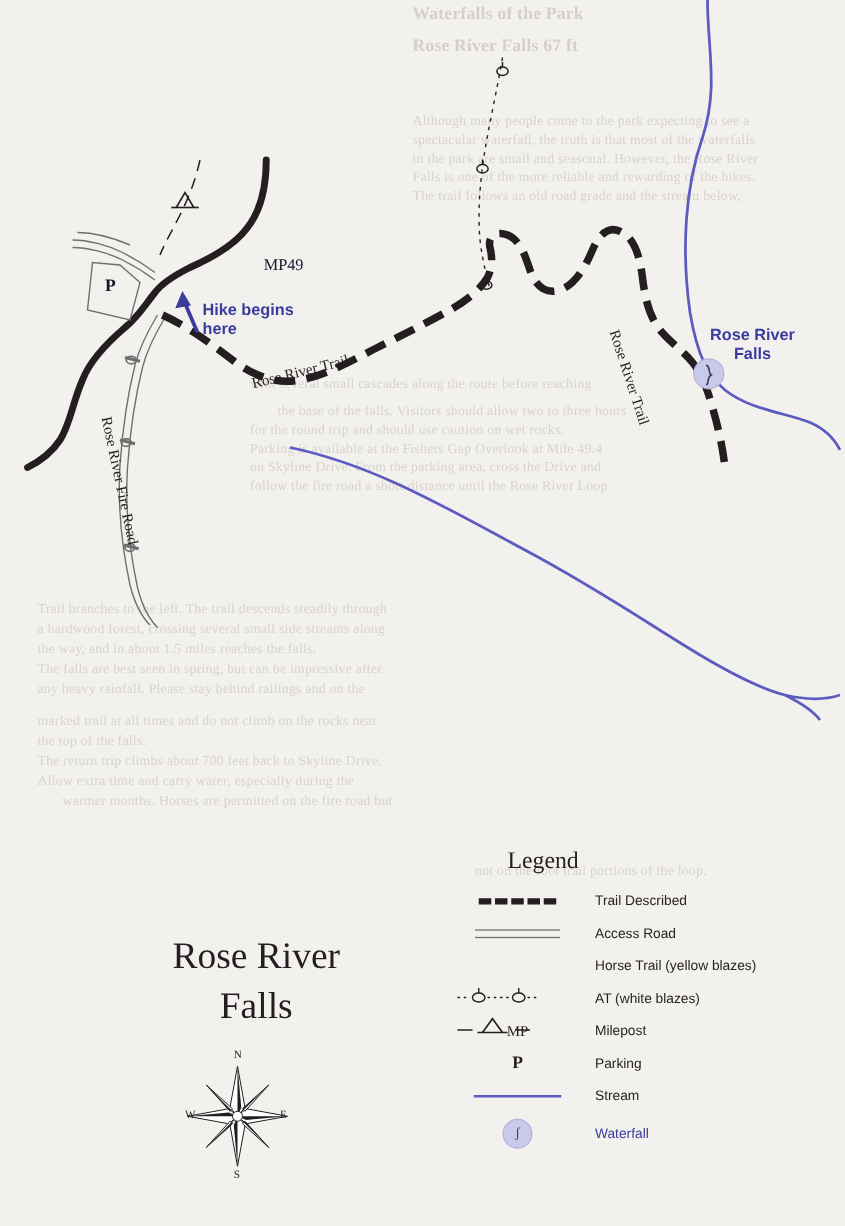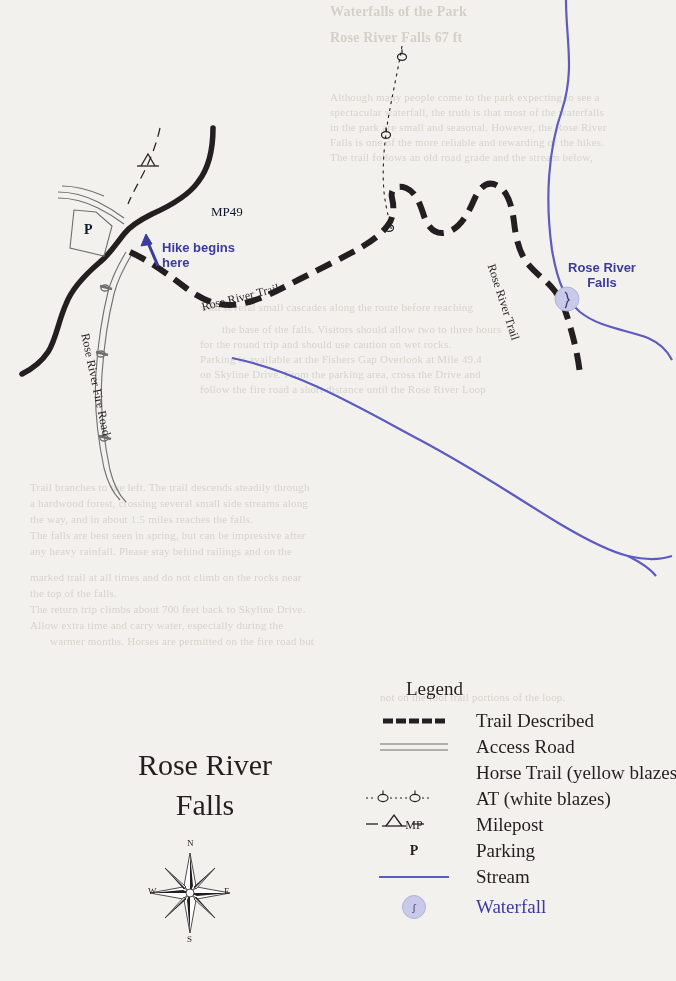--- a/index.html
+++ b/index.html
@@ -132,22 +132,22 @@
     align-items: center;
     height: 26px;
   }
   .legend-sym {
     width: 108px;
     height: 26px;
     position: relative;
     flex: 0 0 108px;
   }
   .legend-label {
-    font-family: Liberation Serif, serif;
-    font-size: 19px;
+    font-family: Liberation Sans, sans-serif;
+    font-size: 11px;
     color: #231f20;
     padding-left: 8px;
     white-space: nowrap;
   }
   .legend-label.link {
     color: #3b3b9e;
   }
   
   .sym-center {
     position: absolute;

